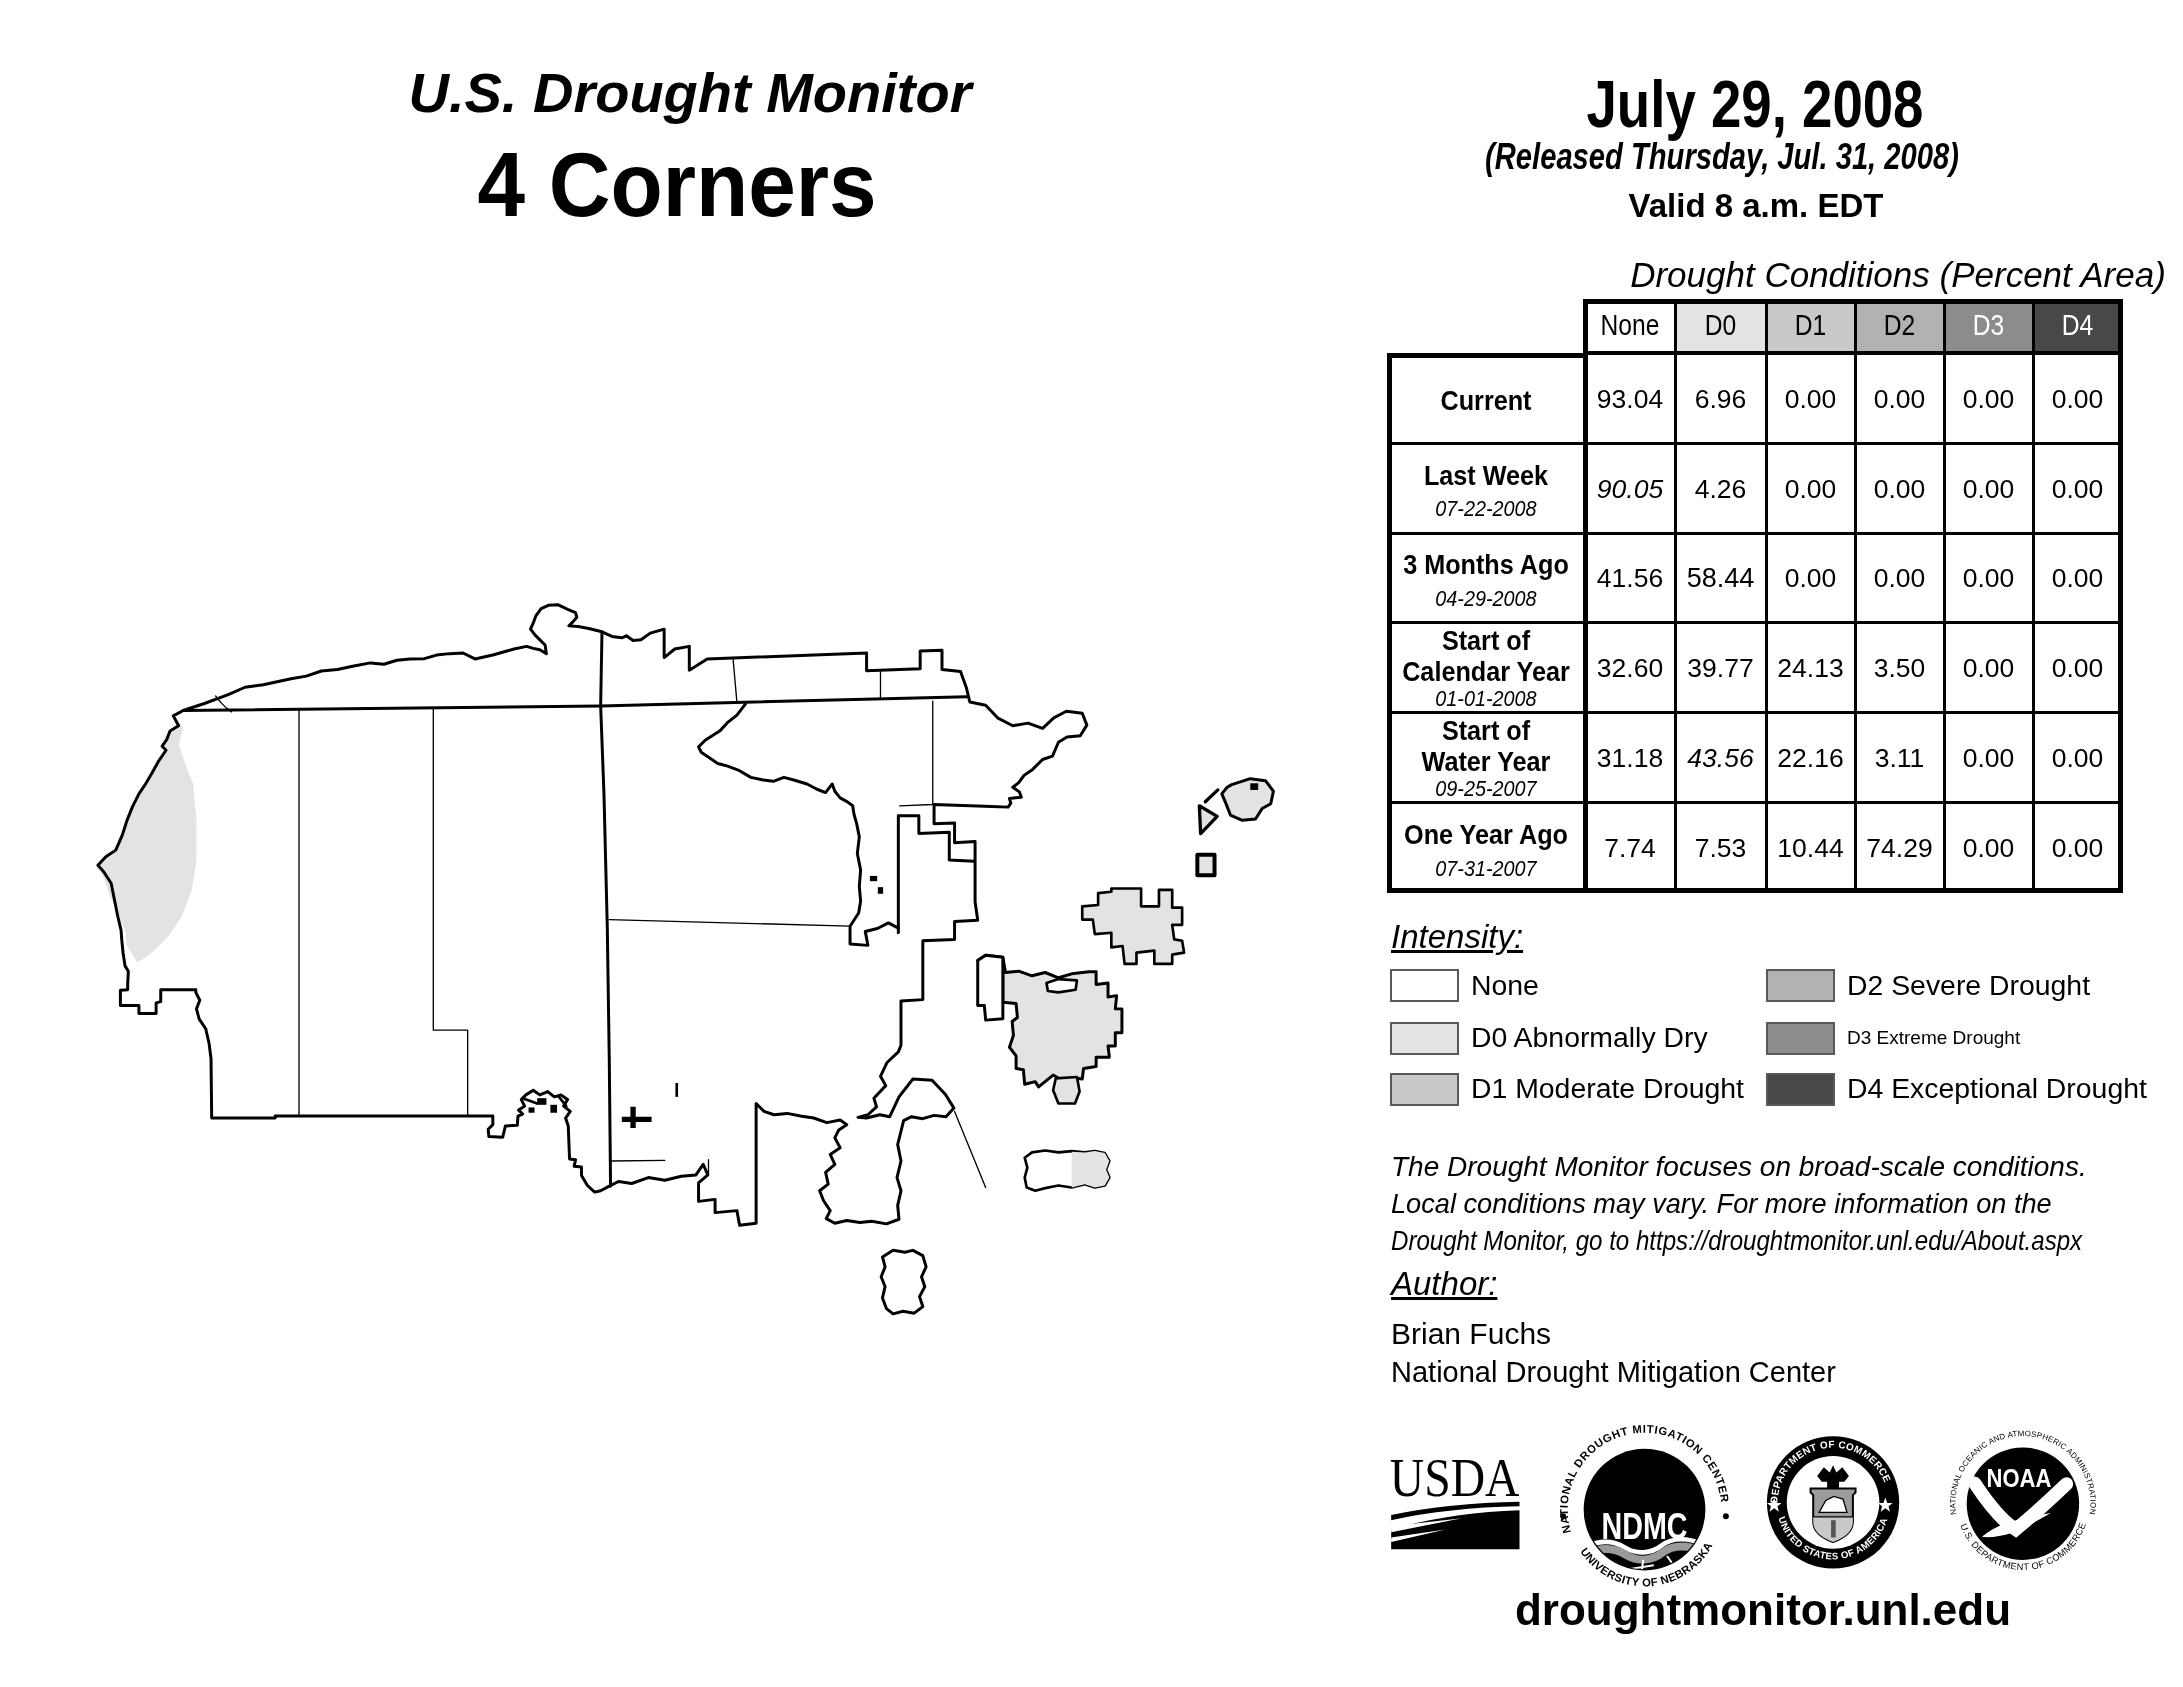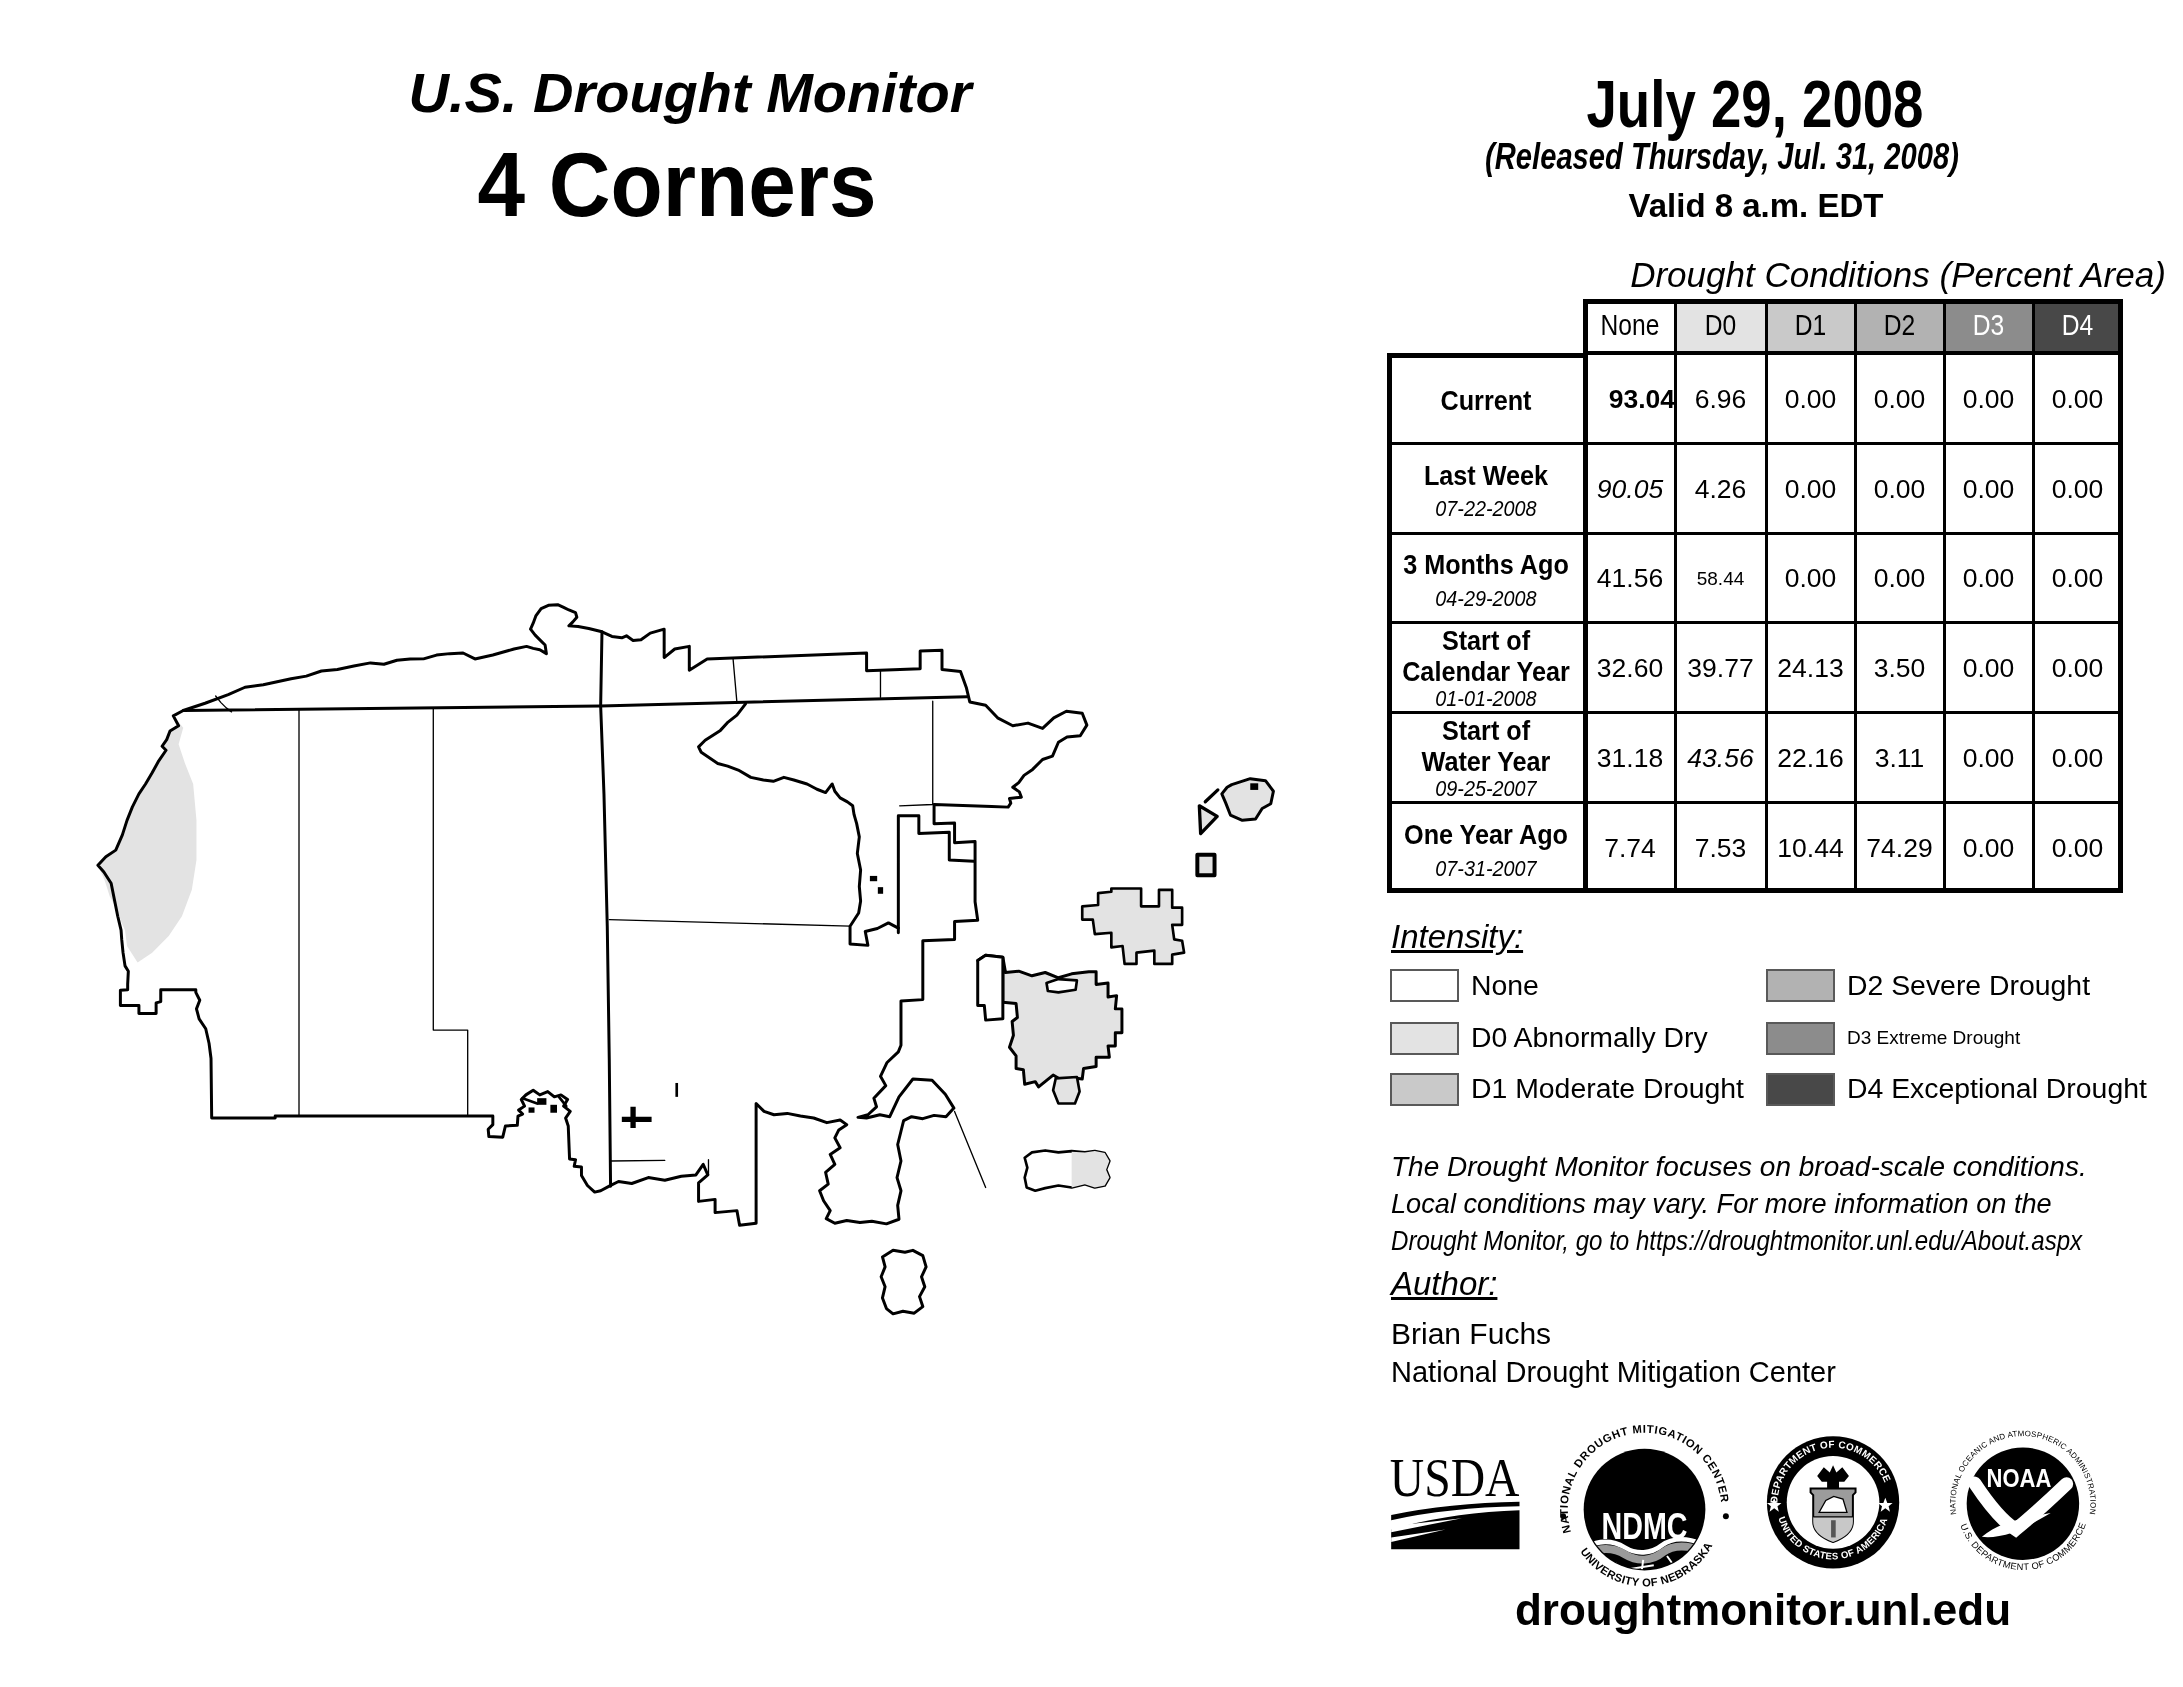--- a/index.html
+++ b/index.html
@@ -172,40 +172,40 @@
 <div class="abs" style="left:468px;top:0px;width:89px;height:54px;background:#b2b2b2;"></div>
 <div class="abs" style="left:468px;top:0px;width:89px;height:54px;color:#000;font-size:30px;line-height:52px;text-align:center;transform:scaleX(0.82);">D2</div>
 
 <div class="abs" style="left:557px;top:0px;width:89px;height:54px;background:#8c8c8c;"></div>
 <div class="abs" style="left:557px;top:0px;width:89px;height:54px;color:#fff;font-size:30px;line-height:52px;text-align:center;transform:scaleX(0.82);">D3</div>
 
 <div class="abs" style="left:646px;top:0px;width:89px;height:54px;background:#484848;"></div>
 <div class="abs" style="left:646px;top:0px;width:89px;height:54px;color:#fff;font-size:30px;line-height:52px;text-align:center;transform:scaleX(0.82);">D4</div>
 
 <div class="abs" style="left:0px;top:87px;width:198px;height:30px;font-size:28px;font-weight:bold;line-height:30px;text-align:center;transform:scaleX(0.9);">Current</div>
-<div class="abs" style="left:198px;top:80px;width:90px;height:41px;font-size:26.5px;line-height:41px;text-align:right;font-weight:bold;">93.04</div>
+<div class="abs" style="left:198px;top:80px;width:90px;height:41px;font-size:26.5px;line-height:41px;text-align:center;">93.04</div>
 <div class="abs" style="left:288px;top:80px;width:91px;height:41px;font-size:26.5px;line-height:41px;text-align:center;">6.96</div>
 <div class="abs" style="left:379px;top:80px;width:89px;height:41px;font-size:26.5px;line-height:41px;text-align:center;">0.00</div>
 <div class="abs" style="left:468px;top:80px;width:89px;height:41px;font-size:26.5px;line-height:41px;text-align:center;">0.00</div>
 <div class="abs" style="left:557px;top:80px;width:89px;height:41px;font-size:26.5px;line-height:41px;text-align:center;">0.00</div>
 <div class="abs" style="left:646px;top:80px;width:89px;height:41px;font-size:26.5px;line-height:41px;text-align:center;">0.00</div>
 
 <div class="abs" style="left:0px;top:162px;width:198px;height:30px;font-size:28px;font-weight:bold;line-height:30px;text-align:center;transform:scaleX(0.9);">Last Week</div>
 <div class="abs" style="left:0px;top:198px;width:198px;height:24px;font-size:22px;font-style:italic;line-height:24px;text-align:center;transform:scaleX(0.9);">07-22-2008</div>
 <div class="abs" style="left:198px;top:170px;width:90px;height:41px;font-size:26.5px;line-height:41px;text-align:center;font-style:italic;">90.05</div>
 <div class="abs" style="left:288px;top:170px;width:91px;height:41px;font-size:26.5px;line-height:41px;text-align:center;">4.26</div>
 <div class="abs" style="left:379px;top:170px;width:89px;height:41px;font-size:26.5px;line-height:41px;text-align:center;">0.00</div>
 <div class="abs" style="left:468px;top:170px;width:89px;height:41px;font-size:26.5px;line-height:41px;text-align:center;">0.00</div>
 <div class="abs" style="left:557px;top:170px;width:89px;height:41px;font-size:26.5px;line-height:41px;text-align:center;">0.00</div>
 <div class="abs" style="left:646px;top:170px;width:89px;height:41px;font-size:26.5px;line-height:41px;text-align:center;">0.00</div>
 
 <div class="abs" style="left:0px;top:251px;width:198px;height:30px;font-size:28px;font-weight:bold;line-height:30px;text-align:center;transform:scaleX(0.9);">3 Months Ago</div>
 <div class="abs" style="left:0px;top:288px;width:198px;height:24px;font-size:22px;font-style:italic;line-height:24px;text-align:center;transform:scaleX(0.9);">04-29-2008</div>
 <div class="abs" style="left:198px;top:259px;width:90px;height:41px;font-size:26.5px;line-height:41px;text-align:center;">41.56</div>
-<div class="abs" style="left:288px;top:259px;width:91px;height:41px;font-size:19px;line-height:41px;text-align:center;">58.44</div>
+<div class="abs" style="left:288px;top:259px;width:91px;height:41px;font-size:27px;line-height:41px;text-align:center;">58.44</div>
 <div class="abs" style="left:379px;top:259px;width:89px;height:41px;font-size:26.5px;line-height:41px;text-align:center;">0.00</div>
 <div class="abs" style="left:468px;top:259px;width:89px;height:41px;font-size:26.5px;line-height:41px;text-align:center;">0.00</div>
 <div class="abs" style="left:557px;top:259px;width:89px;height:41px;font-size:26.5px;line-height:41px;text-align:center;">0.00</div>
 <div class="abs" style="left:646px;top:259px;width:89px;height:41px;font-size:26.5px;line-height:41px;text-align:center;">0.00</div>
 
 <div class="abs" style="left:0px;top:327px;width:198px;height:30px;font-size:28px;font-weight:bold;line-height:30px;text-align:center;transform:scaleX(0.9);">Start of</div>
 <div class="abs" style="left:0px;top:358px;width:198px;height:30px;font-size:28px;font-weight:bold;line-height:30px;text-align:center;transform:scaleX(0.9);">Calendar Year</div>
 <div class="abs" style="left:0px;top:388px;width:198px;height:24px;font-size:22px;font-style:italic;line-height:24px;text-align:center;transform:scaleX(0.9);">01-01-2008</div>
 <div class="abs" style="left:198px;top:349px;width:90px;height:41px;font-size:26.5px;line-height:41px;text-align:center;">32.60</div>
 <div class="abs" style="left:288px;top:349px;width:91px;height:41px;font-size:26.5px;line-height:41px;text-align:center;">39.77</div>

